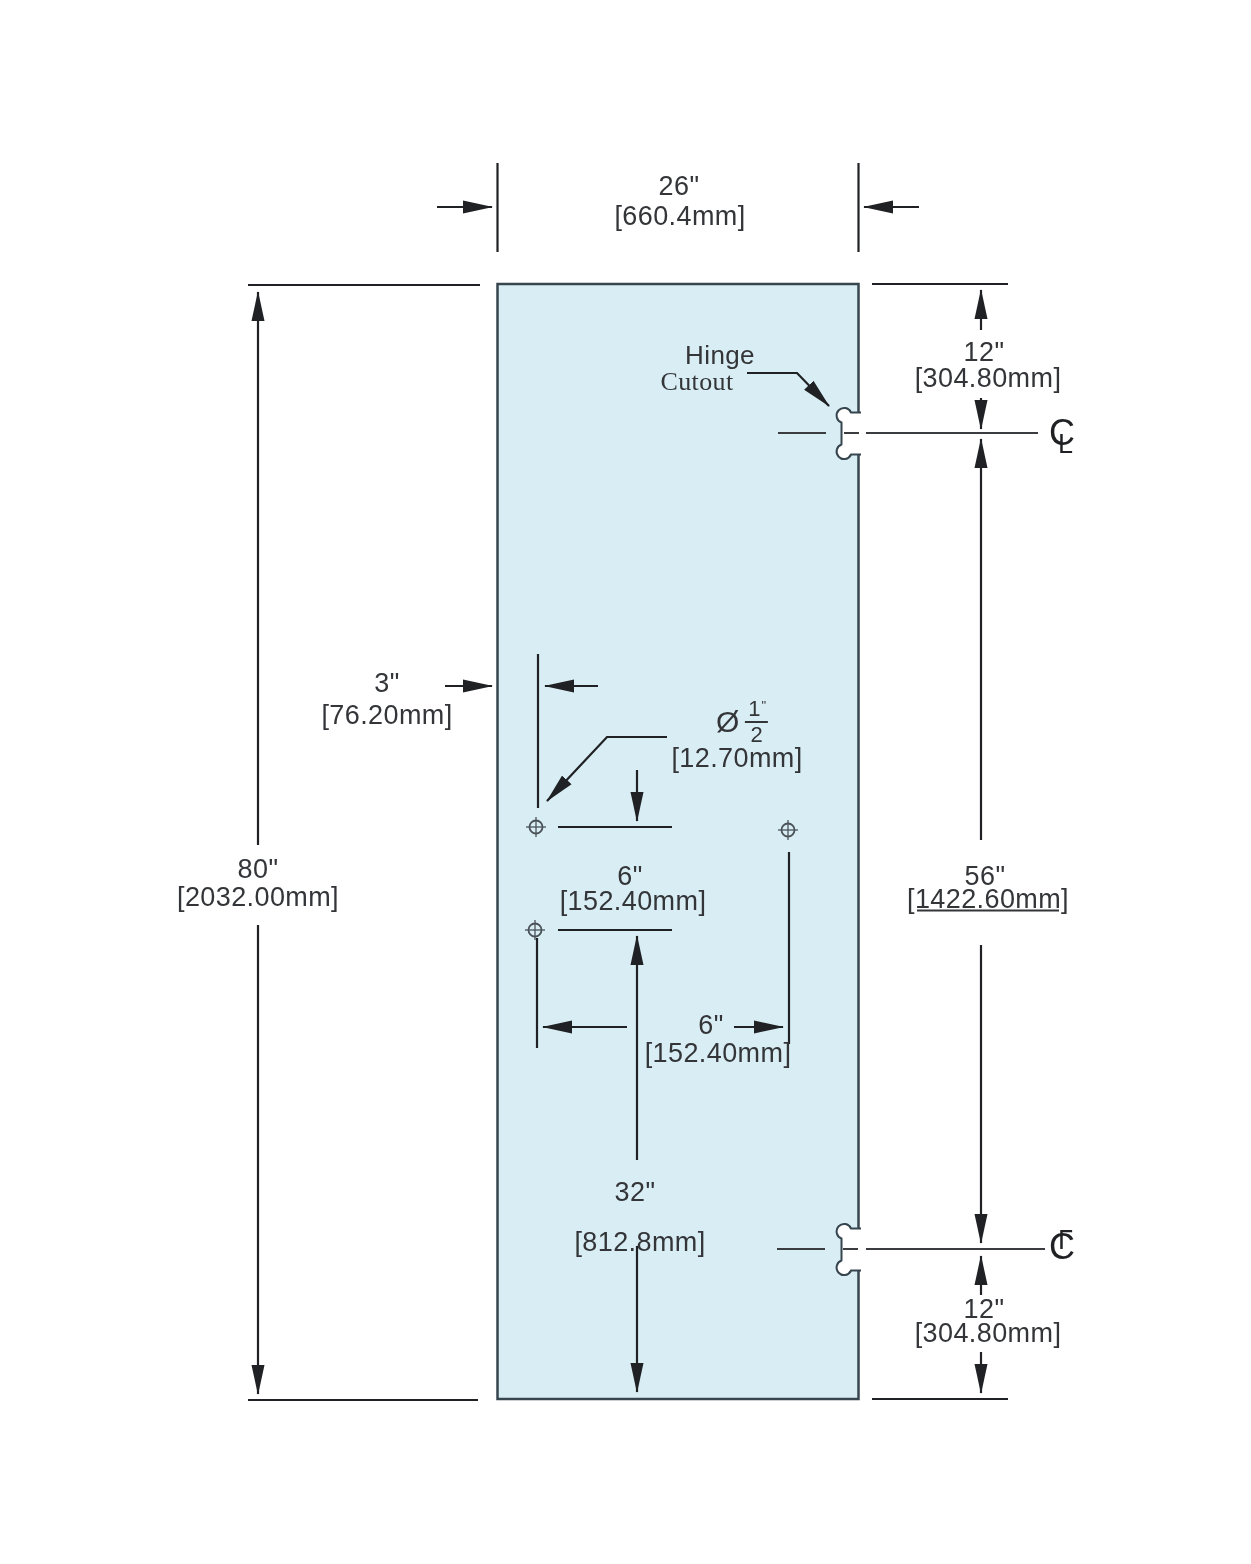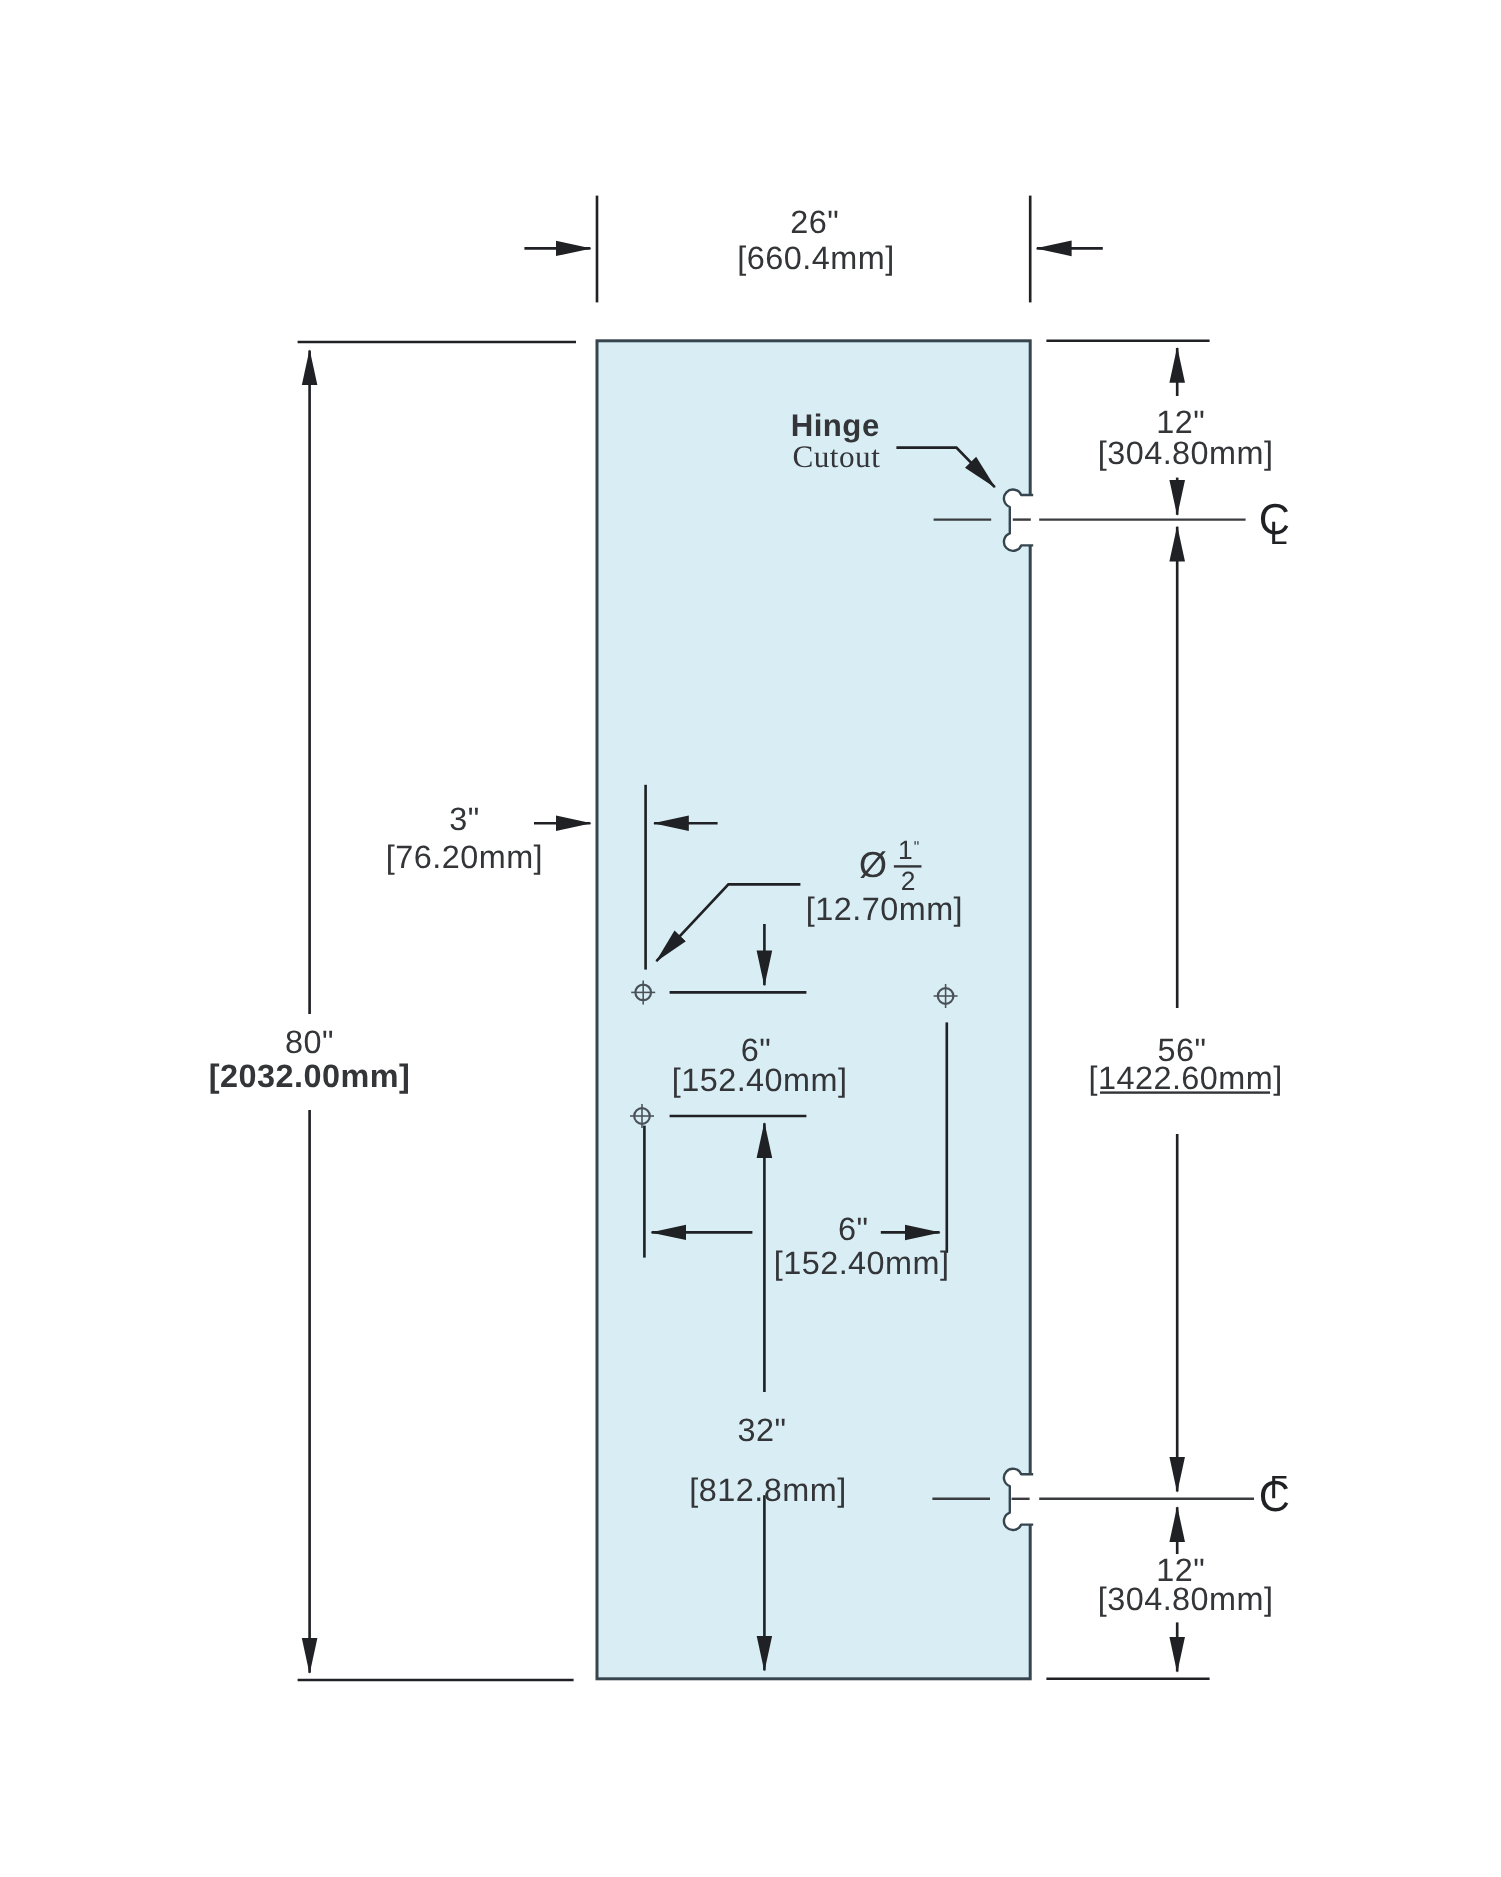--- a/index.html
+++ b/index.html
@@ -144,21 +144,21 @@
       <circle cx="535" cy="930" r="6.5" stroke-width="1.8"></circle>
       <line x1="525" y1="930" x2="545" y2="930" stroke-width="1.3"></line>
       <line x1="535" y1="920" x2="535" y2="940" stroke-width="1.3"></line>
     </g>
   </svg>
 
   <div class="lbl" style="left:679px;top:186px;">26"</div>
   <div class="lbl" style="left:680px;top:216px;">[660.4mm]</div>
 
   <div class="lbl" style="left:258px;top:869px;">80"</div>
-  <div class="lbl" style="left:258px;top:897px;font-weight:bold;">[2032.00mm]</div>
+  <div class="lbl" style="left:258px;top:897px;">[2032.00mm]</div>
 
   <div class="lbl" style="left:984px;top:352px;">12"</div>
   <div class="lbl" style="left:988px;top:378px;">[304.80mm]</div>
 
   <div class="lbl" style="left:985px;top:876px;">56"</div>
   <div class="lbl" style="left:988px;top:899px;text-decoration:underline;">[1422.60mm]</div>
 
   <div class="lbl" style="left:984px;top:1309px;">12"</div>
   <div class="lbl" style="left:988px;top:1333px;">[304.80mm]</div>
 
@@ -176,21 +176,21 @@
 
   <div class="lbl" style="left:630px;top:876px;">6"</div>
   <div class="lbl" style="left:633px;top:901px;">[152.40mm]</div>
 
   <div class="lbl" style="left:711px;top:1025px;">6"</div>
   <div class="lbl" style="left:718px;top:1053px;">[152.40mm]</div>
 
   <div class="lbl" style="left:635px;top:1192px;">32"</div>
   <div class="lbl" style="left:640px;top:1242px;">[812.8mm]</div>
 
-  <div class="lbl small" style="left:696px;top:355px;font-weight:bold;">Hinge</div>
+  <div class="lbl small" style="left:720px;top:355px;">Hinge</div>
   <div class="lbl small" style="left:697px;top:381px;font-family:Liberation Serif, serif;">Cutout</div>
 
   <div class="clsym" style="left:1049px;top:415px;">
     <span class="c">C</span>
     <span class="l">L</span>
   </div>
   <div class="clsym flip" style="left:1049px;top:1229px;">
     <span class="c">C</span>
     <span class="l">L</span>
   </div>

